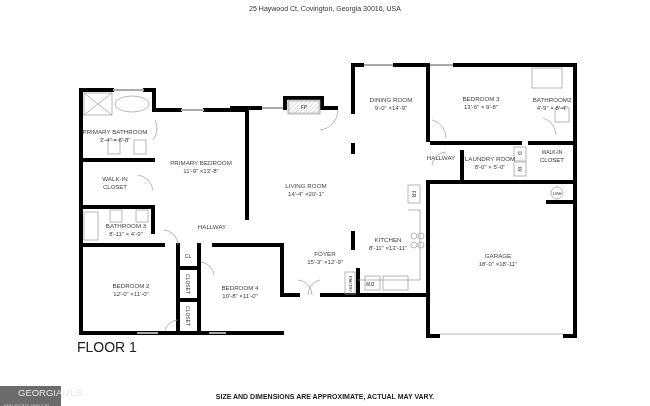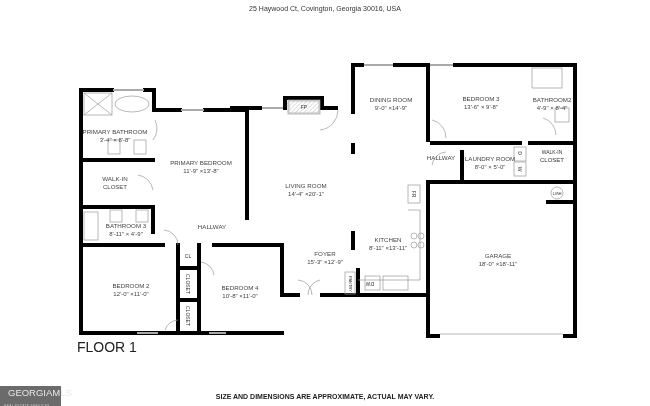--- a/index.html
+++ b/index.html
@@ -4,21 +4,21 @@
 <style>
   html, body { margin:0; padding:0; background:#fff; }
   body { width:650px; height:406px; position:relative; overflow:hidden; font-family:"Liberation Sans", sans-serif; }
   .title { position:absolute; top:5px; left:0; width:650px; text-align:center; font-size:7px; color:#333; }
   svg.plan { position:absolute; left:0; top:0; }
   .lbl { position:absolute; text-align:center; font-size:6.2px; color:#444; line-height:8px; white-space:nowrap; transform:translateX(-50%); }
   .lbl .d { display:block; font-size:6px; }
   .small { font-size:5px; color:#333; }
   .floor { position:absolute; left:77px; top:339px; font-size:14px; color:#222; }
   .disclaimer { position:absolute; top:393px; left:0; width:650px; text-align:center; font-size:7px; font-weight:bold; color:#222; }
-  .logo { position:absolute; left:0; top:386px; width:61px; height:20px; background:#6b6b6b; color:#e8e8e8; font-size:9.5px; line-height:14px; padding-left:8px; box-sizing:border-box; }
+  .logo { position:absolute; left:0; top:386px; width:61px; height:20px; background:#6b6b6b; color:#e8e8e8; font-size:9.5px; line-height:14px; padding-left:18px; box-sizing:border-box; }
   .logo .sub { position:absolute; left:4px; top:13px; font-size:3px; letter-spacing:0.5px; color:#ccc; }
 </style>
 </head>
 <body>
 
 <div class="title">25 Haywood Ct, Covington, Georgia 30016, USA</div>
 
 <svg class="plan" width="650" height="406">
   <g stroke="#000" stroke-width="4" fill="none" stroke-linecap="square">
 

